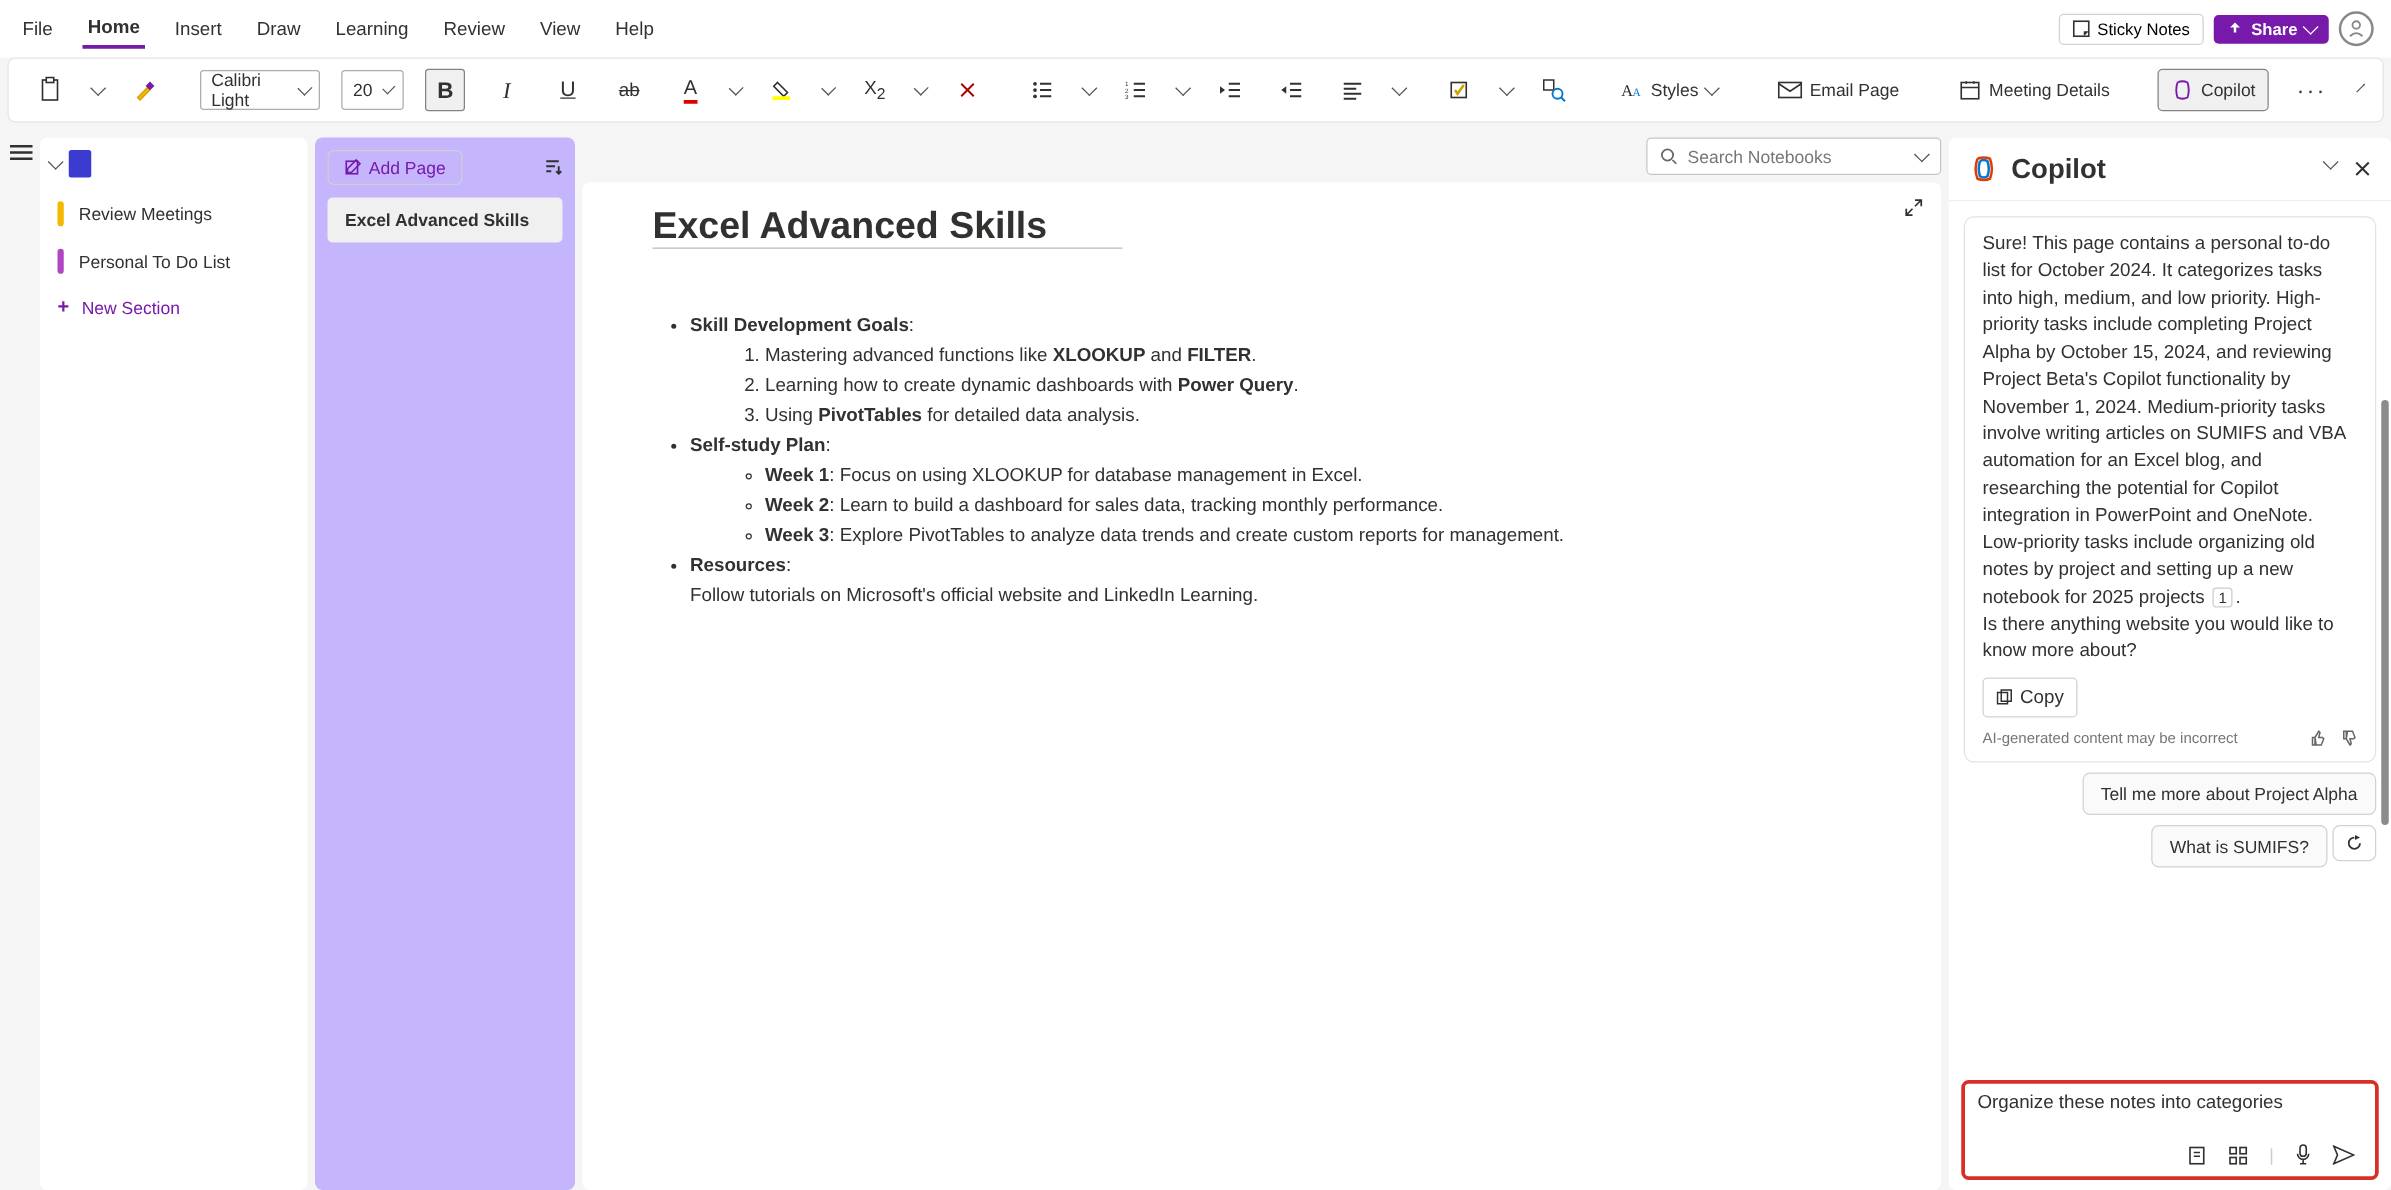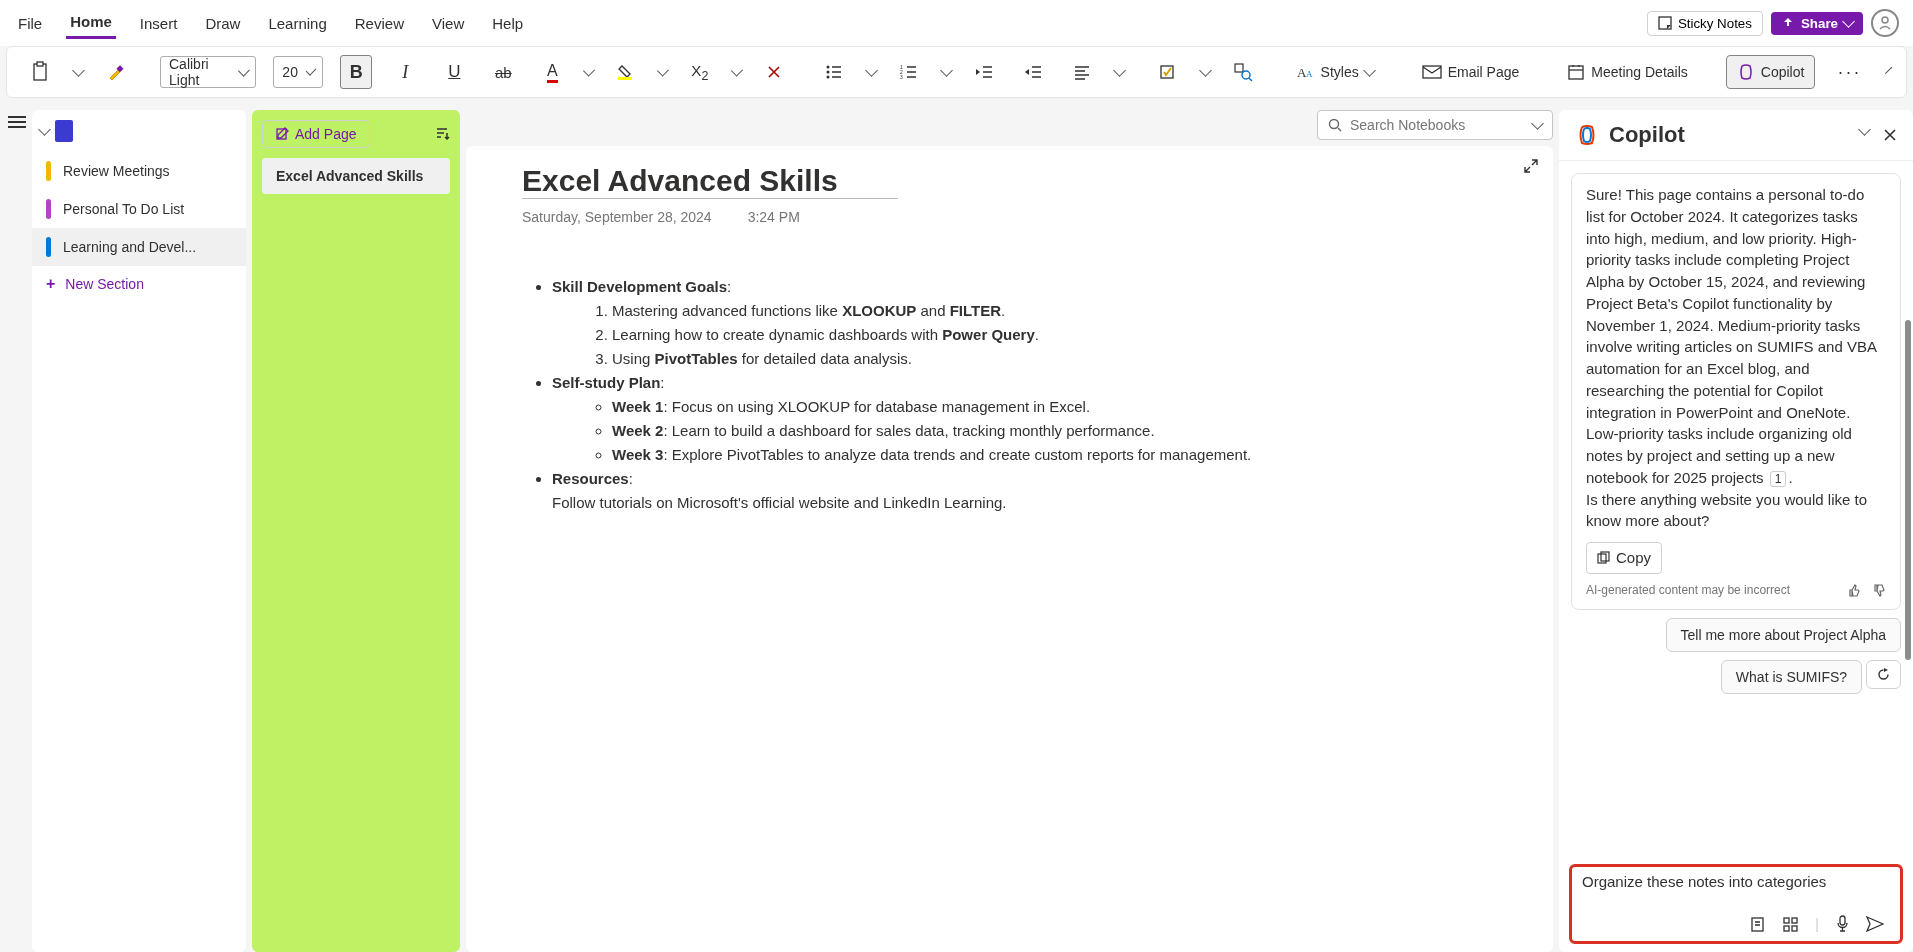--- a/index.html
+++ b/index.html
@@ -28,21 +28,21 @@
 .hb-line { height: 2px; background: #323130; margin-bottom: 3px; }
 
 .sidebar { width: 214px; background: #fff; border-radius: 6px; display: flex; flex-direction: column; padding-top: 6px; }
 .nb-head { display: flex; align-items: center; gap: 6px; padding: 4px 8px 10px; }
 .nb-icon { width: 18px; height: 22px; background: #3b3bd1; border-radius: 2px; }
 .sb-item { display: flex; align-items: center; gap: 12px; padding: 9px 14px; cursor: pointer; }
 .sb-item.selected { background: #f0f0f0; }
 .sb-tab { width: 5px; height: 20px; border-radius: 3px; }
 .new-section { display: flex; align-items: center; gap: 10px; padding: 9px 14px; color: #7719aa; cursor: pointer; }
 
-.pages-col { width: 208px; margin-left: 6px; background: #bef264; border-radius: 6px; padding: 10px; }
+.pages-col { width: 208px; margin-left: 6px; background: #c4b5fd; border-radius: 6px; padding: 10px; }
 .add-page-row { display: flex; justify-content: space-between; align-items: center; margin-bottom: 10px; }
 .add-page { border: 1px solid #d0d0d0; border-radius: 5px; padding: 5px 12px; display: flex; align-items: center; gap: 6px; color: #7719aa; cursor: pointer; }
 .page-item { padding: 10px 14px; border-radius: 4px; cursor: pointer; }
 .page-item.selected { background: #f0f0f0; font-weight: 600; }
 
 .main-col { flex: 1; margin-left: 6px; display: flex; flex-direction: column; }
 .search-row { display: flex; justify-content: flex-end; margin-bottom: 6px; }
 .search-box { width: 236px; border: 1px solid #c6c6c6; border-radius: 4px; background: #fff; padding: 6px 10px; display: flex; align-items: center; gap: 8px; justify-content: space-between; }
 .note-area { flex: 1; background: #fff; border-radius: 6px; padding: 18px 56px; position: relative; overflow: hidden; }
 .expand { position: absolute; top: 12px; right: 14px; cursor: pointer; }
@@ -295,24 +295,20 @@
       <span class="nb-icon"></span>
     </div>
     <div class="sb-item">
       <span class="sb-tab" style="background:#f2b900"></span>
       <span>Review Meetings</span>
     </div>
     <div class="sb-item">
       <span class="sb-tab" style="background:#b146c2"></span>
       <span>Personal To Do List</span>
     </div>
-    <div class="sb-item selected">
-      <span class="sb-tab" style="background:#0078d4"></span>
-      <span>Learning and Devel...</span>
-    </div>
     <div class="new-section">
       <span style="font-size:16px;font-weight:600">+</span>
       <span>New Section</span>
     </div>
   </div>
 
   <div class="pages-col">
     <div class="add-page-row">
       <div class="add-page">
         <span class="ic">
@@ -350,24 +346,20 @@
         <span class="chev-down"></span>
       </div>
     </div>
     <div class="note-area">
       <span class="expand ic">
           <svg width="16" height="16" viewBox="0 0 16 16">
             <path d="M2 9v5h5M14 7V2H9M2 14 L7 9M14 2 L9 7" stroke="#323130" stroke-width="1.4" fill="none"></path>
           </svg>
         </span>
       <h1 class="page-title">Excel Advanced Skills</h1>
-      <div class="page-meta">
-        <span>Saturday, September 28, 2024</span>
-        <span>3:24 PM</span>
-      </div>
       <div class="content">
         <ul>
           <li><b>Skill Development Goals</b>:
             <ol>
               <li><span>Mastering advanced functions like </span><b>XLOOKUP</b><span> and </span><b>FILTER</b><span>.</span></li>
               <li><span>Learning how to create dynamic dashboards with </span><b>Power Query</b><span>.</span></li>
               <li><span>Using </span><b>PivotTables</b><span> for detailed data analysis.</span></li>
             </ol>
           </li>
           <li><b>Self-study Plan</b>:

